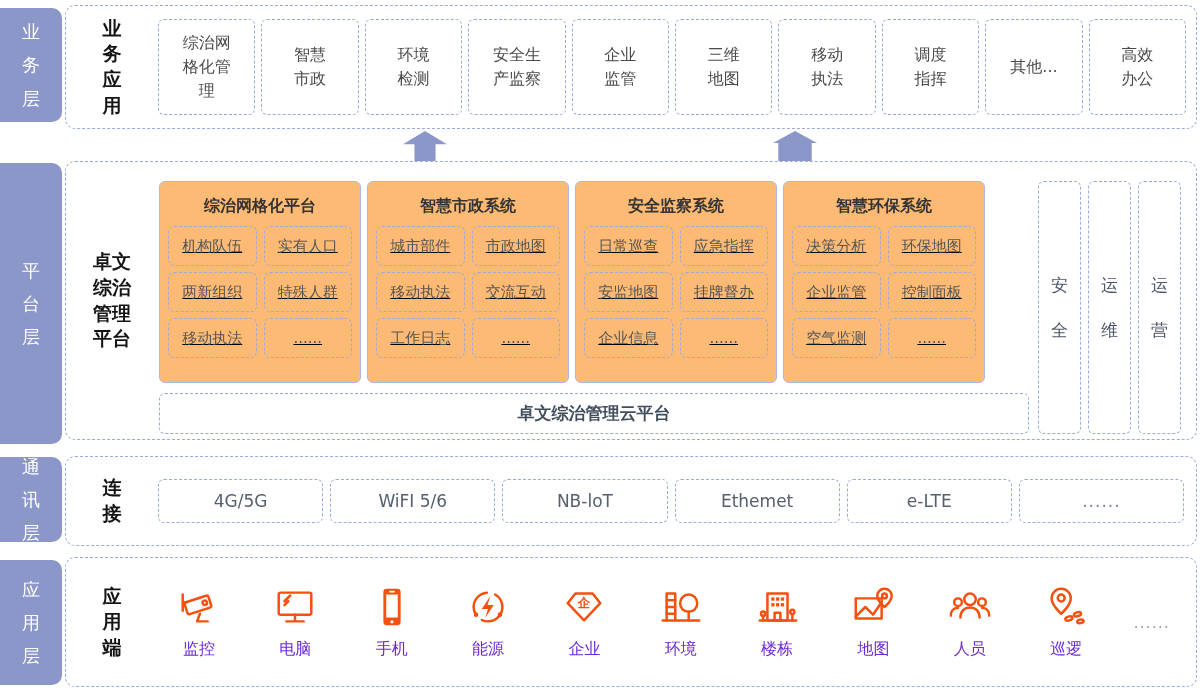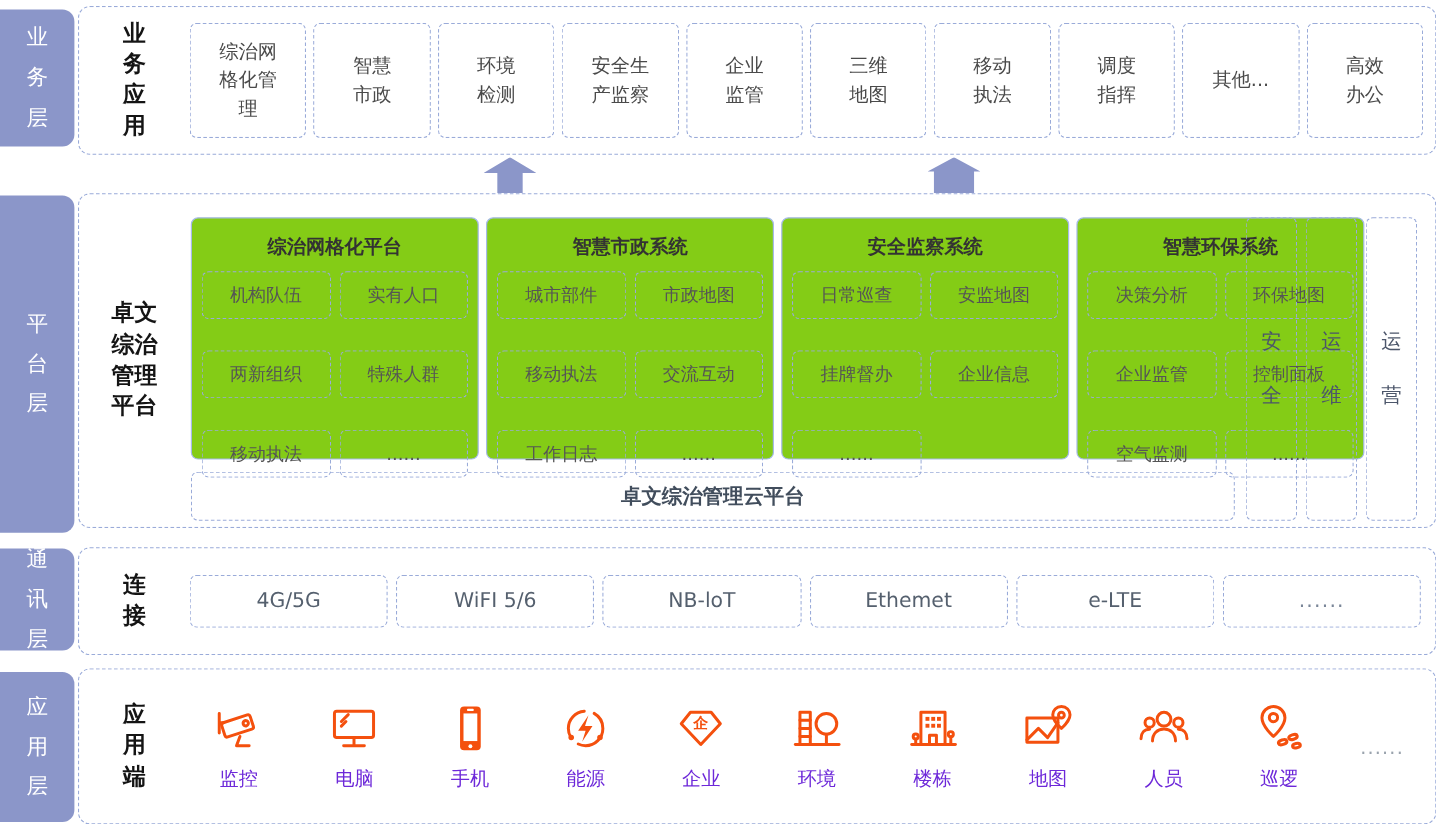--- a/index.html
+++ b/index.html
@@ -43,26 +43,26 @@
 
   
   .up-arrow{position:absolute;top:131px;width:44px;height:30px;background:#8b96c9;}
   .arrow-a{left:403px;clip-path:polygon(50% 0,100% 44%,74% 44%,74% 100%,26% 100%,26% 44%,0 44%);}
   .arrow-b{left:773px;clip-path:polygon(50% 0,100% 40%,88% 40%,88% 100%,12% 100%,12% 40%,0 40%);}
 
   
   .plat-content{position:relative;flex:1;}
   .groups{position:absolute;left:1px;top:19px;display:flex;gap:6px;}
   .group{
-    width:240px;height:202px;box-sizing:border-box;border:1px solid #a6bae8;border-radius:6px;
-    padding:4px 8px 0 8px;background:#84cc16;
+    width:202px;height:202px;box-sizing:border-box;border:1px solid #a6bae8;border-radius:6px;
+    padding:4px 8px 0 8px;background:#fdba74;
   }
   .group-title{height:40px;display:flex;align-items:center;justify-content:center;
     font-size:16px;font-weight:600;color:#333;}
-  .group-grid{display:grid;grid-template-columns:1fr 1fr;gap:26px 7px;}
+  .group-grid{display:grid;grid-template-columns:1fr 1fr;gap:6px 7px;text-decoration:underline;}
   .cell{
     height:40px;border:1px dashed #9aabd9;border-radius:6px;box-sizing:border-box;
     display:flex;align-items:center;justify-content:center;font-size:15px;color:#555;
   }
   .pillar{
     position:absolute;top:19px;width:43px;height:253px;box-sizing:border-box;
     border:1px dashed #9aabd9;border-radius:6px;display:flex;align-items:center;justify-content:center;
     font-size:17px;color:#4c566a;white-space:pre-line;line-height:45px;text-align:center;
   }
   .pillar-1{left:880px;} .pillar-2{left:930px;} .pillar-3{left:980px;}
@@ -160,20 +160,21 @@
           <div class="cell">交流互动</div>
           <div class="cell">工作日志</div>
           <div class="cell">......</div>
         </div>
       </div>
 
       <div class="group">
         <div class="group-title">安全监察系统</div>
         <div class="group-grid">
           <div class="cell">日常巡查</div>
+          <div class="cell">应急指挥</div>
           <div class="cell">安监地图</div>
           <div class="cell">挂牌督办</div>
           <div class="cell">企业信息</div>
           <div class="cell">......</div>
         </div>
       </div>
 
       <div class="group">
         <div class="group-title">智慧环保系统</div>
         <div class="group-grid">

